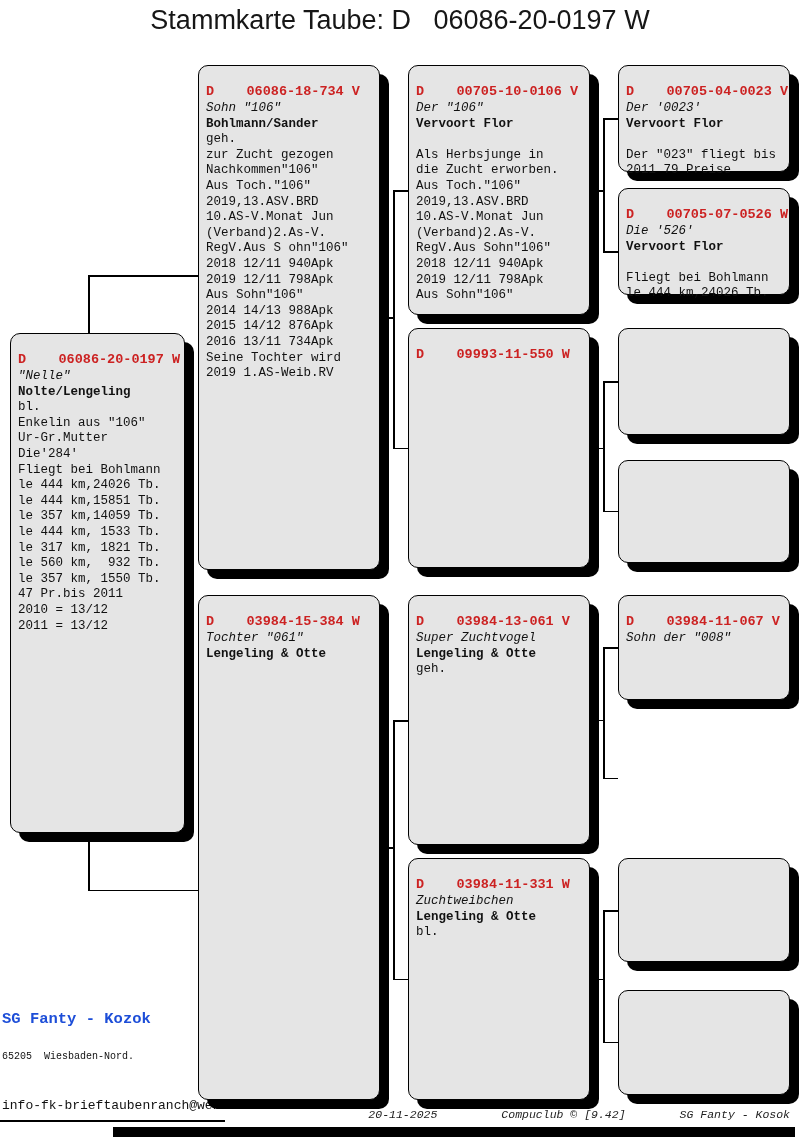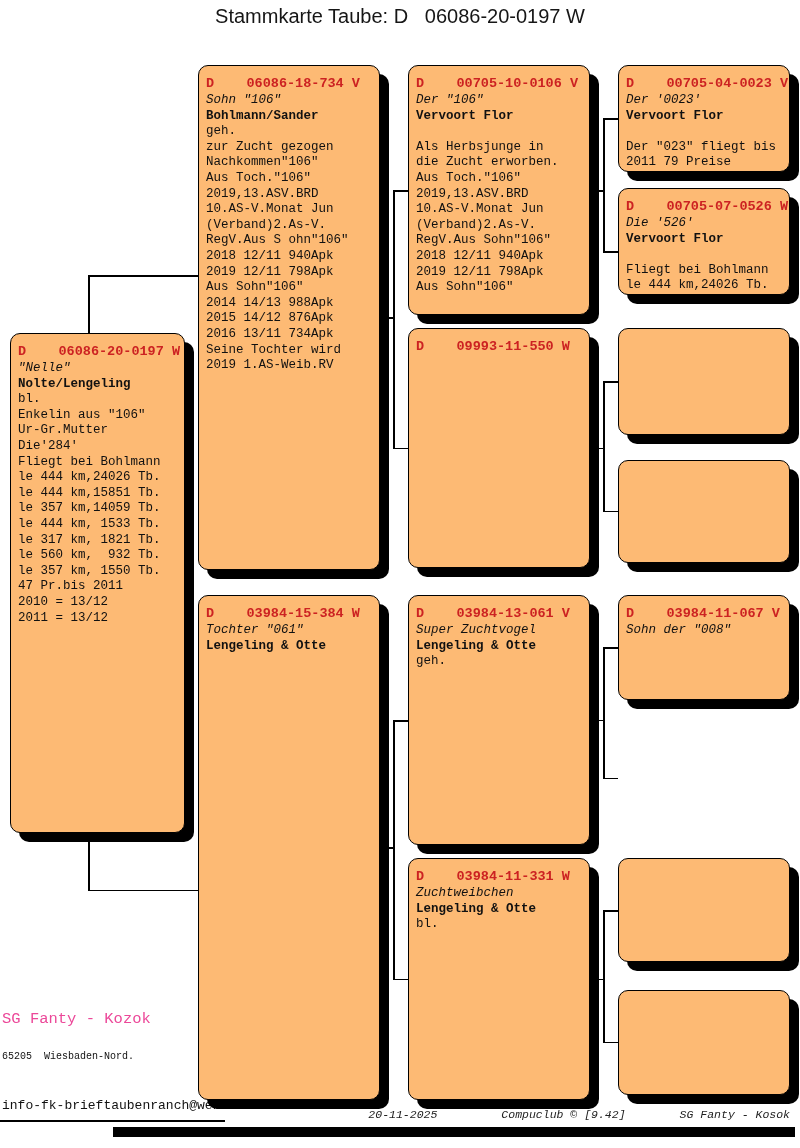--- a/index.html
+++ b/index.html
@@ -4,36 +4,36 @@
 <style>
   * { margin:0; padding:0; box-sizing:border-box; }
   html,body { background:#fff; }
   .page {
     position:relative; width:800px; height:1148px; background:#fff;
     font-family:"Liberation Mono","DejaVu Sans Mono",monospace; overflow:hidden;
   }
   .title {
     position:absolute; top:5px; left:30px; width:740px; text-align:center;
     font-family:"Liberation Sans","DejaVu Sans",sans-serif;
-    font-size:20px; color:#161616; white-space:pre;
+    font-size:27px; color:#161616; white-space:pre;
   }
   .pbox {
-    position:absolute; background:#fdba74; border:1.6px solid #000;
+    position:absolute; background:#e5e5e5; border:1.6px solid #000;
     border-radius:10px; box-shadow:9px 9px 0 0 #000;
-    padding:9px 5px 0 7px; z-index:2;
+    padding:17px 5px 0 7px; z-index:2;
   }
   .bhead {
     color:#cc2222; font-weight:bold; font-size:13.5px; line-height:18px;
     white-space:pre; min-height:18px;
   }
   .bline { font-size:12.5px; line-height:15.6px; white-space:pre; color:#111; }
   .bline.italic { font-style:italic; }
   .bline.bold { font-weight:bold; }
   .cline { position:absolute; background:#000; z-index:1; }
-  .breeder-name { position:absolute; left:2px; top:1010px; font-size:15.5px; font-weight:normal; color:#ec4899; white-space:pre;text-align:right; }
+  .breeder-name { position:absolute; left:2px; top:1010px; font-size:15.5px; font-weight:bold; color:#1d4ed8; white-space:pre;text-align:right; }
   .breeder-addr { position:absolute; left:2px; top:1051px; font-size:10px; color:#111; white-space:pre; }
   .breeder-mail { position:absolute; left:2px; top:1098px; font-size:13px; color:#111; white-space:pre; }
   .footer-note {
     position:absolute; top:1108px; right:10px; display:flex; align-items:baseline;
     font-size:11.5px; font-style:italic; color:#222; white-space:pre;gap:42px;
   }
   .footer-note .fdate { margin-right:22px; }
   .footer-note .fprog { margin-right:12px; }
   .bottom-thin { position:absolute; left:0; top:1120px; width:225px; height:1.5px; background:#000; }
   .bottom-bar { position:absolute; left:113px; top:1127px; width:682px; height:10px; background:#000; }

